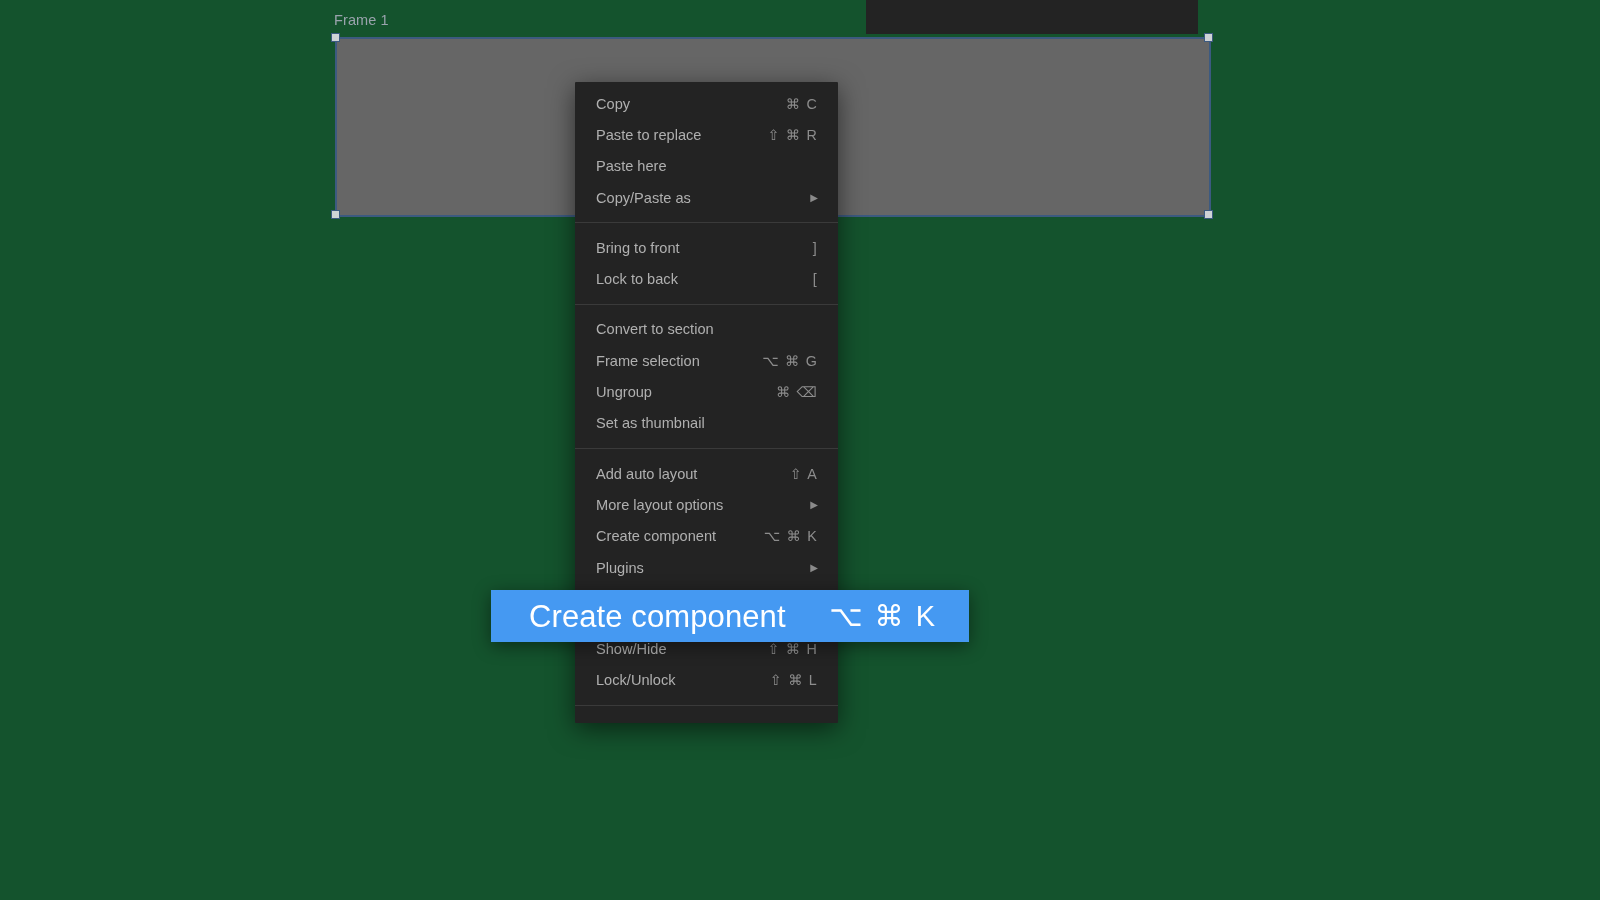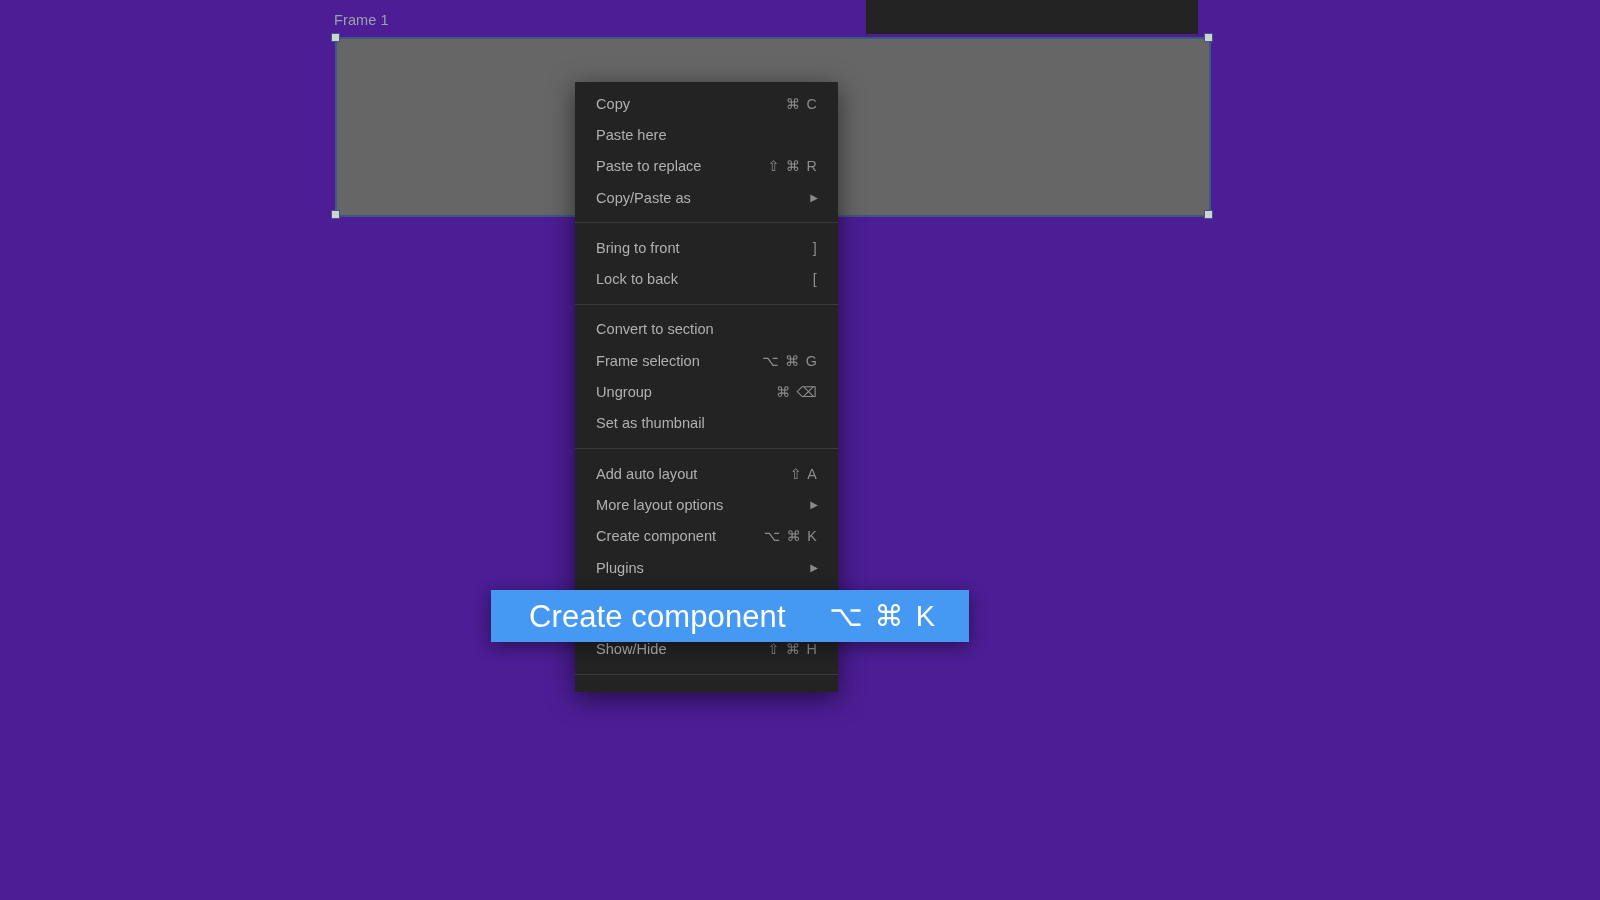--- a/index.html
+++ b/index.html
@@ -12,21 +12,21 @@
     height: 900px;
     overflow: hidden;
     font-family: "Liberation Sans", sans-serif;
     -webkit-font-smoothing: antialiased;
   }
 
   #app {
     position: relative;
     width: 1600px;
     height: 900px;
-    background: #4c1d95;
+    background: #14532d;
   }
 
   
   .canvas-layer {
     position: absolute;
     inset: 0;
   }
 
   .ghost-rect {
     position: absolute;
@@ -162,27 +162,27 @@
     <div class="handle bl"></div>
     <div class="handle br"></div>
   </div>
 
   <div class="context-menu" id="context-menu">
       <div class="menu-item">
         <span class="label">Copy</span>
         <span class="shortcut">⌘ C</span>
       </div>
       <div class="menu-item">
-        <span class="label">Paste here</span>
-      </div>
-      <div class="menu-item">
         <span class="label">Paste to replace</span>
         <span class="shortcut">⇧ ⌘ R</span>
       </div>
       <div class="menu-item">
+        <span class="label">Paste here</span>
+      </div>
+      <div class="menu-item">
         <span class="label">Copy/Paste as</span>
         <span class="submenu-arrow">▶</span>
       </div>
       <div class="menu-sep"></div>
       <div class="menu-item">
         <span class="label">Bring to front</span>
         <span class="shortcut">]</span>
       </div>
       <div class="menu-item">
         <span class="label">Lock to back</span>
@@ -221,20 +221,24 @@
         <span class="submenu-arrow">▶</span>
       </div>
       <div class="menu-item">
         <span class="label">Widgets</span>
         <span class="submenu-arrow">▶</span>
       </div>
       <div class="menu-sep"></div>
       <div class="menu-item">
         <span class="label">Show/Hide</span>
         <span class="shortcut">⇧ ⌘ H</span>
+      </div>
+      <div class="menu-item">
+        <span class="label">Lock/Unlock</span>
+        <span class="shortcut">⇧ ⌘ L</span>
       </div>
       <div class="menu-sep"></div>
     </div>
 
   <div class="magnifier">
     <span class="mag-label">Create component</span>
     <span class="mag-shortcut">⌥ ⌘ K</span>
   </div>
 
 </div>

